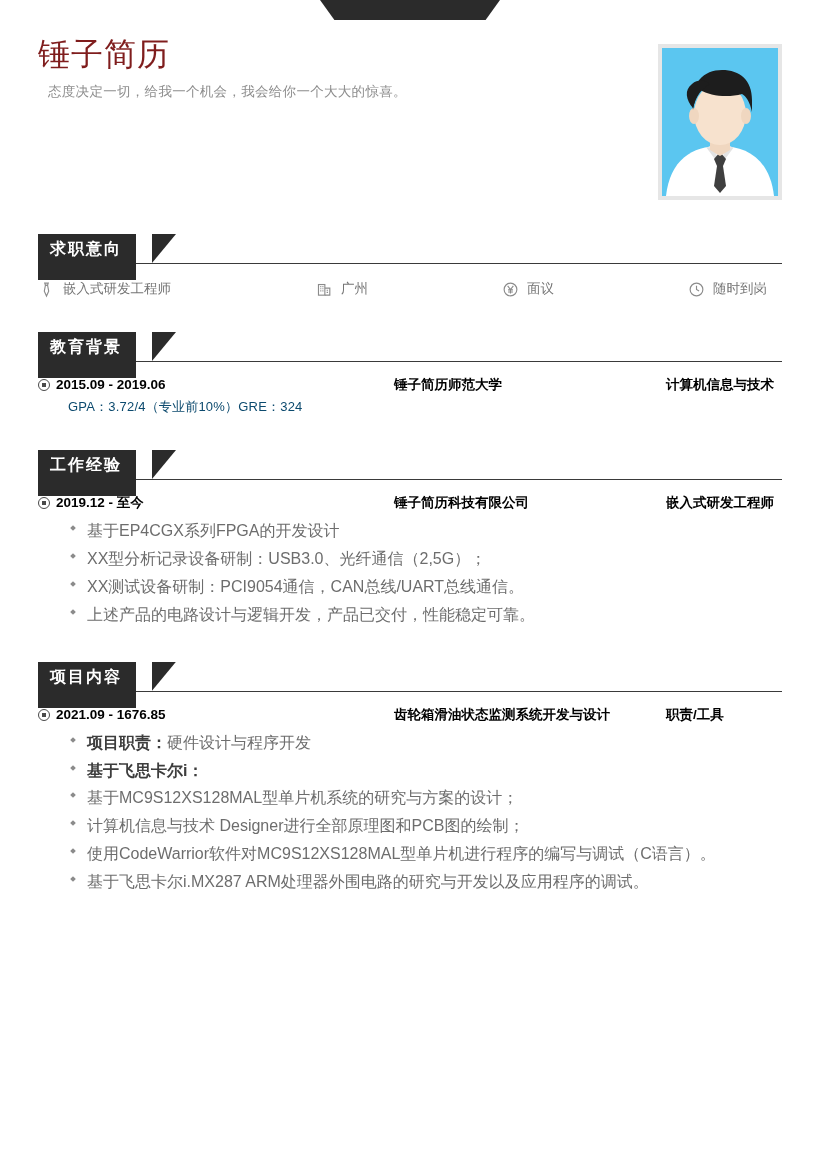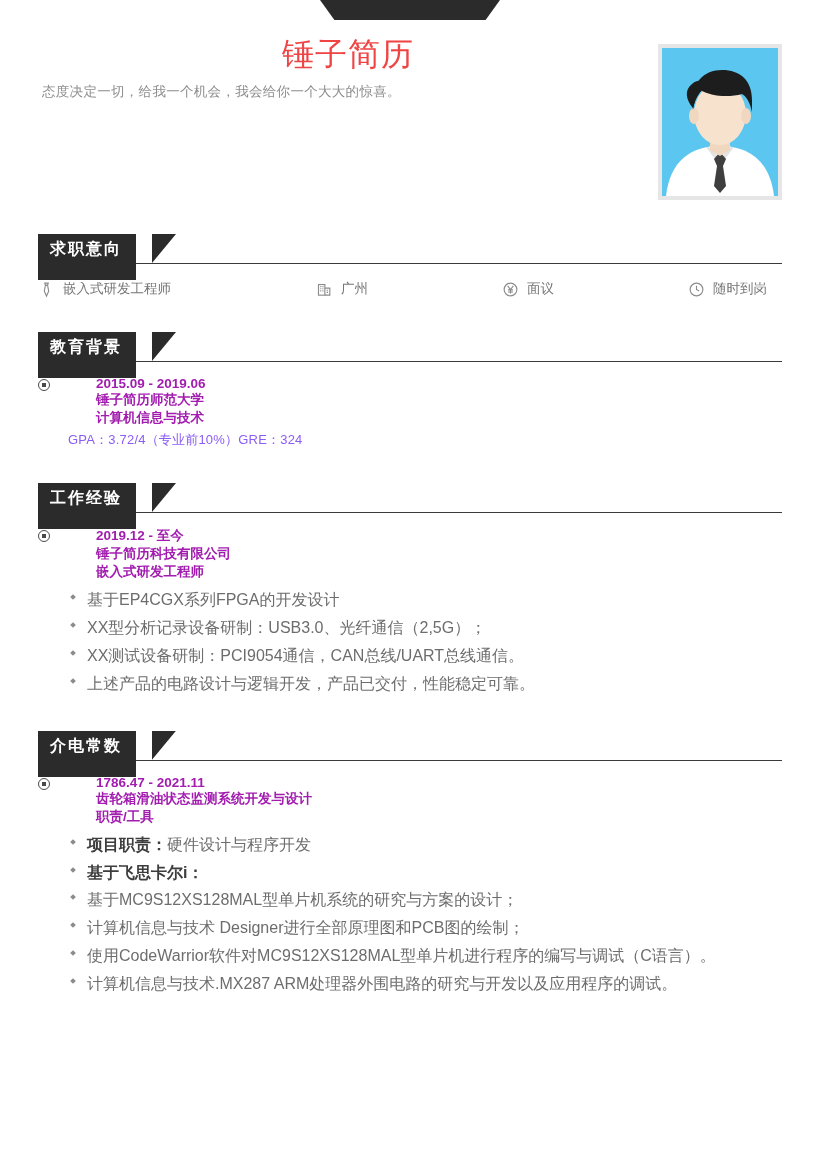--- a/index.html
+++ b/index.html
@@ -31,31 +31,30 @@
   
   .header {
     display: flex;
     justify-content: space-between;
     align-items: flex-start;
     padding-top: 36px;
   }
   .header-left { flex: 1; min-width: 0; }
   .name {
     font-size: 32px;
-    color: #ef4444;
+    color: #7f1d1d;
     font-weight: 400;
     letter-spacing: 1px;
     margin: 0 0 10px 0;
     line-height: 1.15;
-    text-align: center;
   }
   .slogan {
     font-size: 13.5px;
     color: #8d8d8d;
-    margin: 4px;
+    margin: 10px;
     letter-spacing: .3px;
   }
 
   
   .avatar-wrap {
     width: 124px; height: 156px;
     background: #e6e6e6;
     padding: 4px;
     flex: 0 0 auto;
     margin-top: 8px;
@@ -139,42 +138,41 @@
     color: #8b8b8b;
   }
 
   
   .entry { margin-top: 14px; }
   .entry-head {
     display: flex;
     align-items: baseline;
     font-size: 13.5px;
     font-weight: bold;
-    color: #a21caf;
+    color: #000000;
     position: relative;
     padding-left: 18px;
-    flex-direction: column;
   }
   .entry-head::before {
     content: "";
     position: absolute;
     left: 0; top: 3px;
     width: 10px; height: 10px;
     border-radius: 50%;
     border: 1.5px solid #4a4a4a;
     background:
       radial-gradient(circle at 50% 50%, #4a4a4a 0 2.2px, transparent 2.4px);
   }
   .col-date  { width: 298px; }
   .col-org   { width: 272px; margin-left: 40px; }
   .col-role  { flex: 1; }
 
   .sub-line {
     font-size: 13px;
-    color: #8b5cf6;
+    color: #0c4a6e;
     margin: 4px 0 0 30px;
     letter-spacing: .2px;
   }
 
   .bullets {
     list-style: none;
     margin: 6px 0 0 0;
     padding: 0 0 0 30px;
   }
   .bullets li {
@@ -313,34 +311,34 @@
         <li>基于EP4CGX系列FPGA的开发设计</li>
         <li>XX型分析记录设备研制：USB3.0、光纤通信（2,5G）；</li>
         <li>XX测试设备研制：PCI9054通信，CAN总线/UART总线通信。</li>
         <li>上述产品的电路设计与逻辑开发，产品已交付，性能稳定可靠。</li>
       </ul>
     </div>
   </div>
 
   <div class="section">
     <div class="sec-head">
-      <span class="sec-banner">介电常数</span>
+      <span class="sec-banner">项目内容</span>
       <span class="sec-wedge" style="left:114px"></span>
     </div>
 
     <div class="entry">
       <div class="entry-head">
-        <span class="col-date">1786.47 - 2021.11</span>
+        <span class="col-date">2021.09 - 1676.85</span>
         <span class="col-org">齿轮箱滑油状态监测系统开发与设计</span>
         <span class="col-role">职责/工具</span>
       </div>
       <ul class="bullets">
         <li><b>项目职责：</b><span>硬件设计与程序开发</span></li>
         <li><b>基于飞思卡尔i：</b><span></span></li>
         <li><b></b><span>基于MC9S12XS128MAL型单片机系统的研究与方案的设计；</span></li>
         <li><b></b><span>计算机信息与技术 Designer进行全部原理图和PCB图的绘制；</span></li>
         <li><b></b><span>使用CodeWarrior软件对MC9S12XS128MAL型单片机进行程序的编写与调试（C语言）。</span></li>
-        <li><b></b><span>计算机信息与技术.MX287 ARM处理器外围电路的研究与开发以及应用程序的调试。</span></li>
+        <li><b></b><span>基于飞思卡尔i.MX287 ARM处理器外围电路的研究与开发以及应用程序的调试。</span></li>
       </ul>
     </div>
   </div>
 
 </div>
 
 </body></html>

